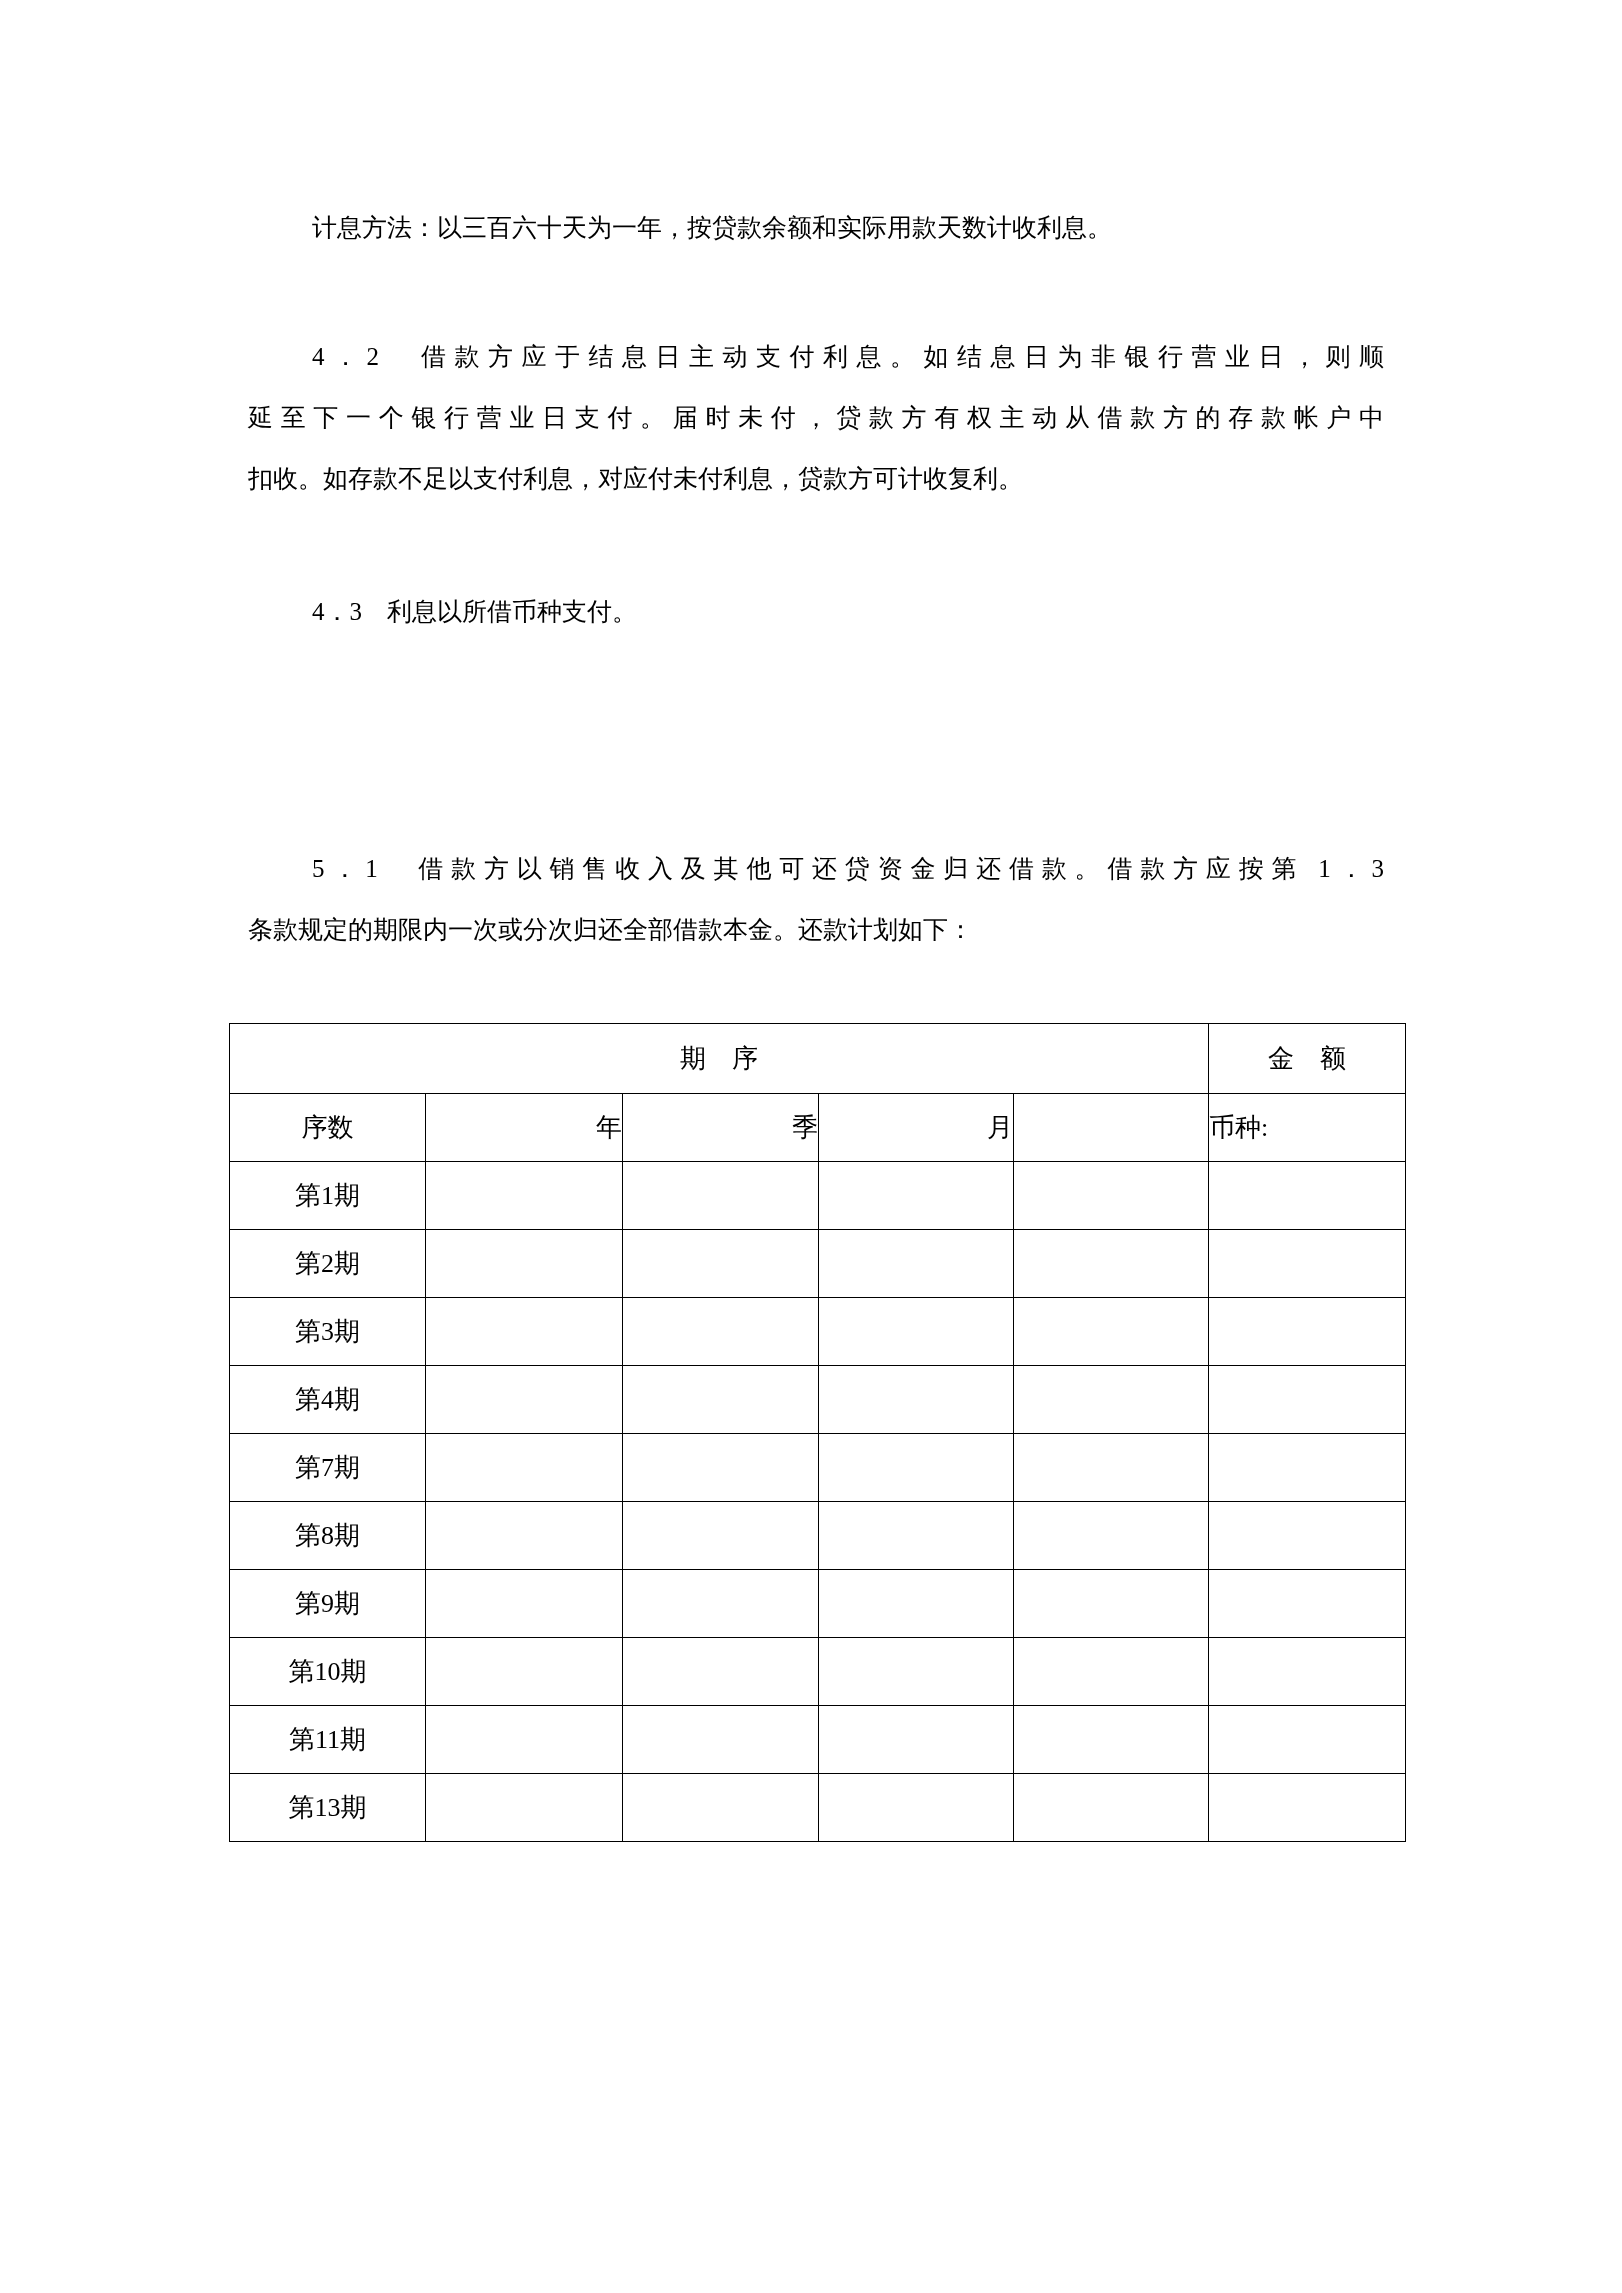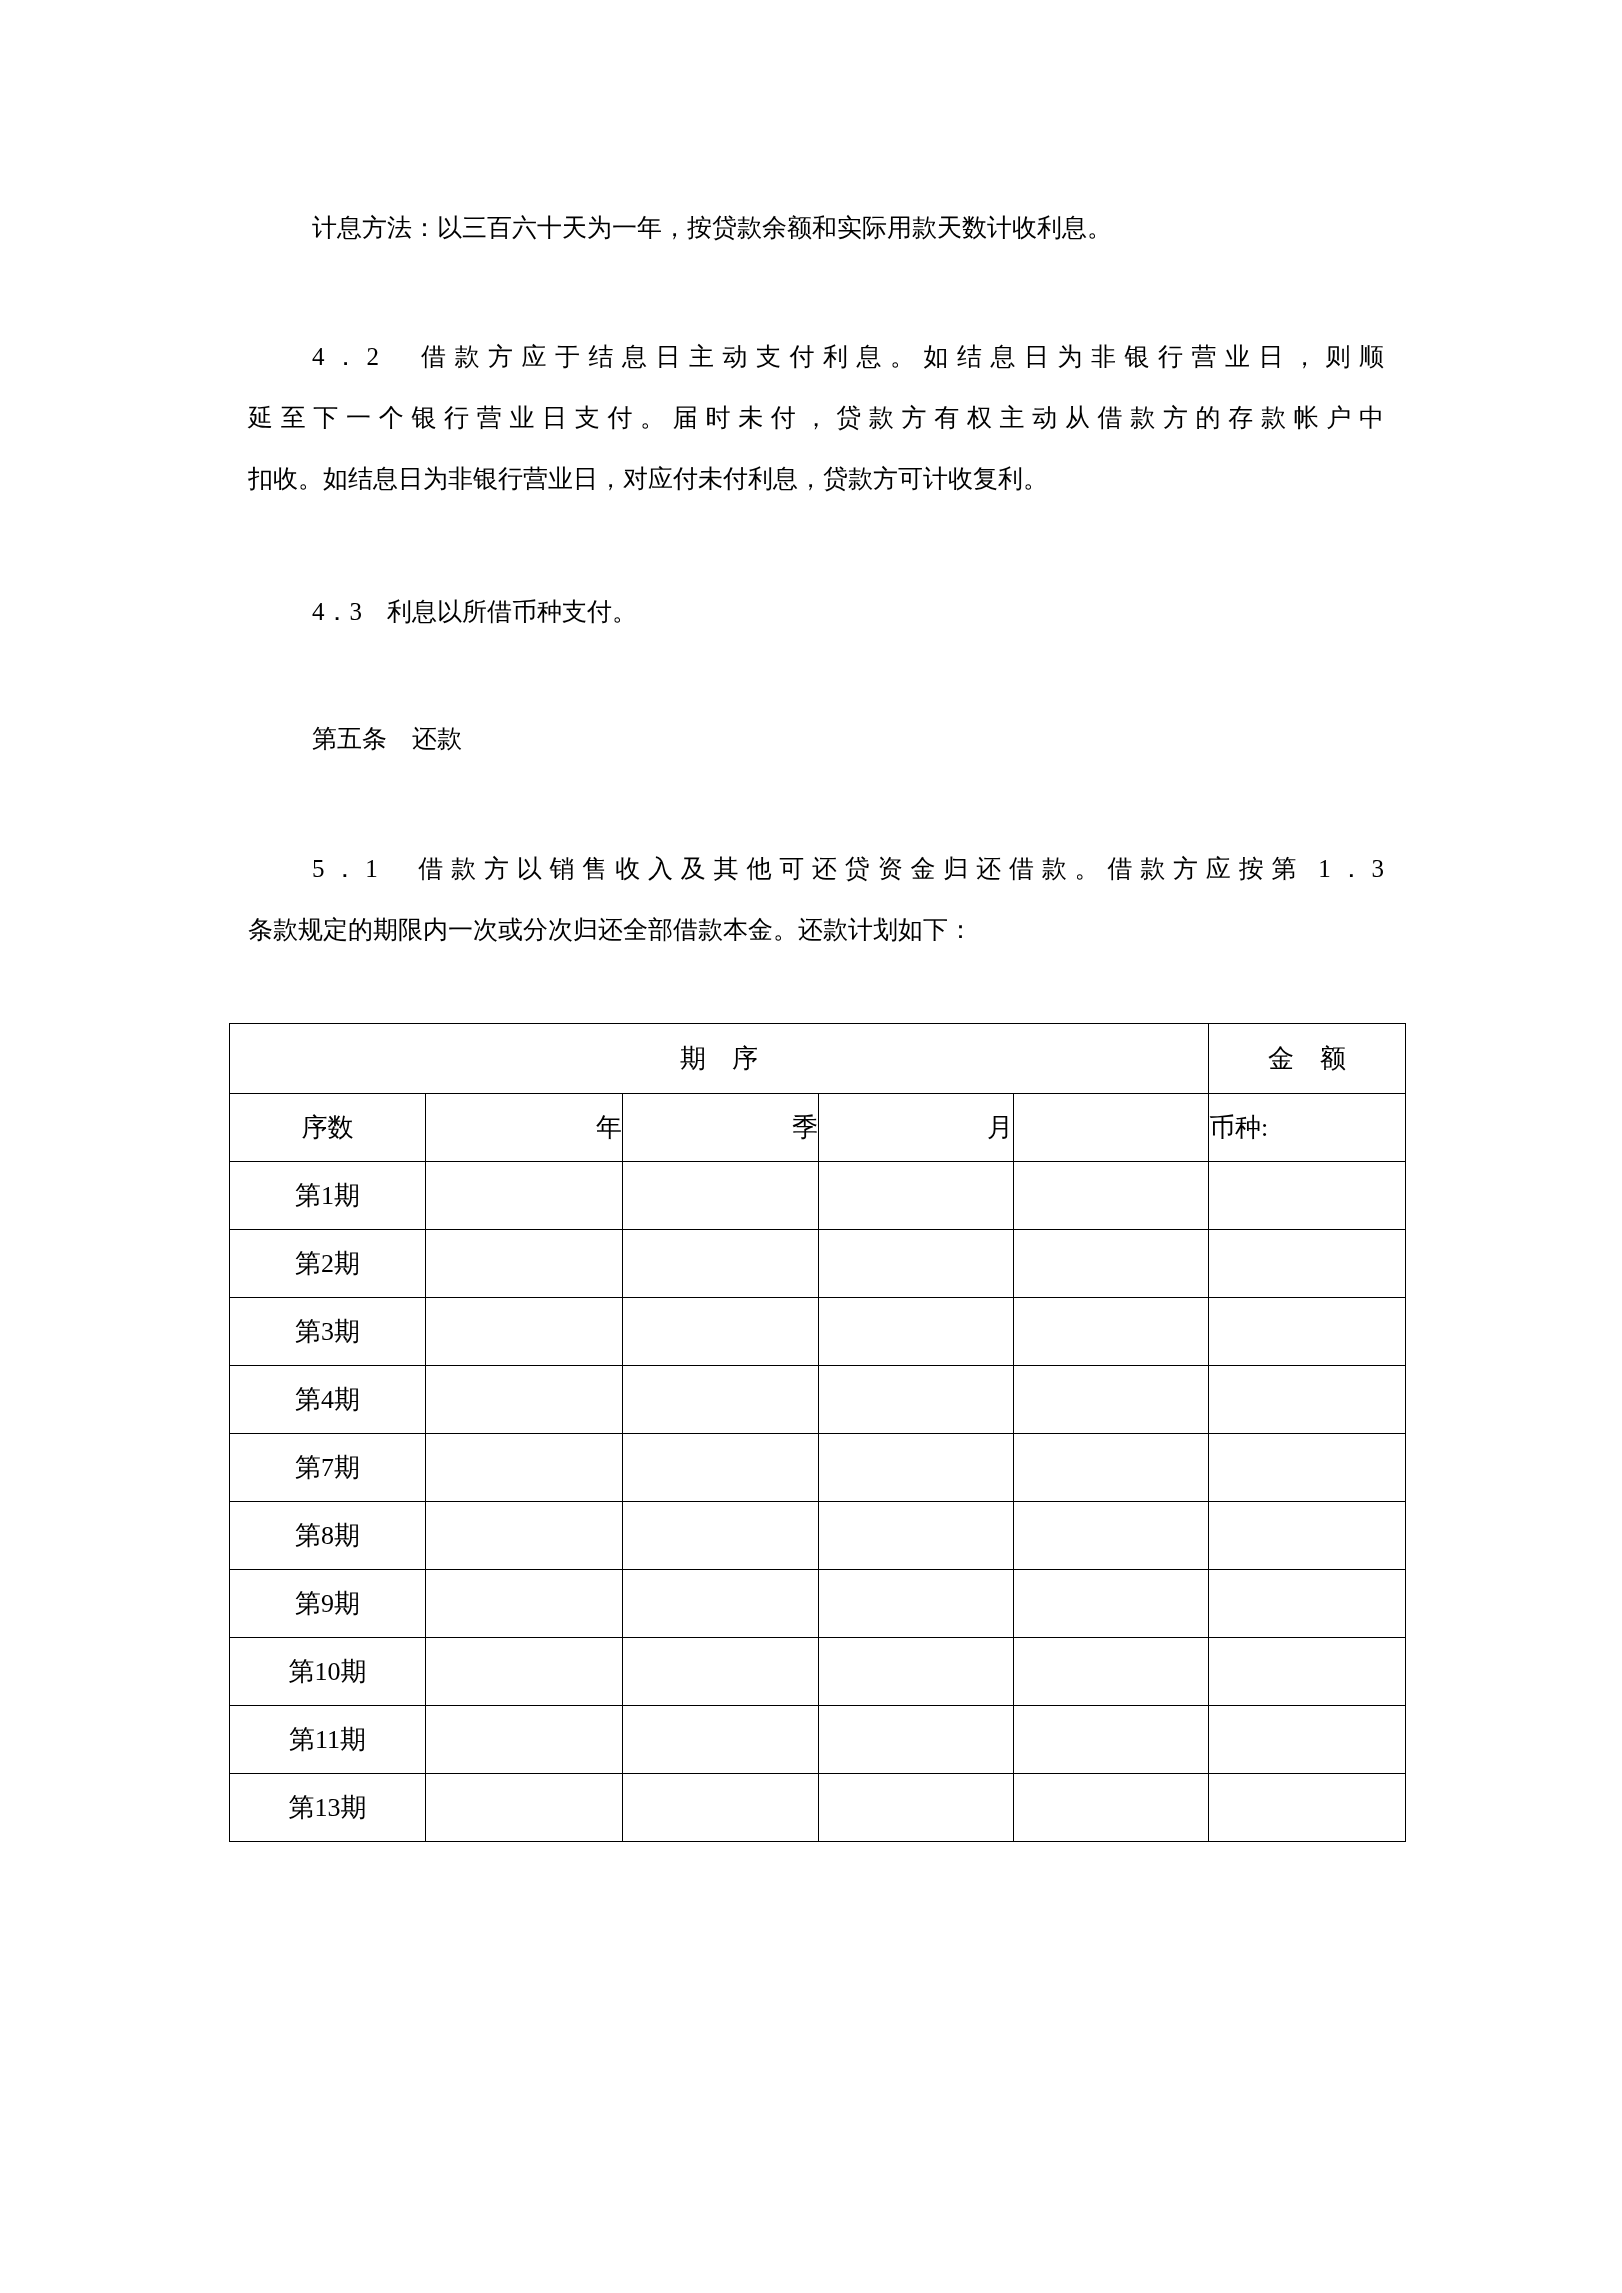--- a/index.html
+++ b/index.html
@@ -55,30 +55,27 @@
 
 <div class="page">
 
   <div class="para p-1">
     <div class="line ind">计息方法：以三百六十天为一年，按贷款余额和实际用款天数计收利息。</div>
   </div>
 
   <div class="para p-42">
     <div class="line ind j">4．2　借款方应于结息日主动支付利息。如结息日为非银行营业日，则顺</div>
     <div class="line j">延至下一个银行营业日支付。届时未付，贷款方有权主动从借款方的存款帐户中</div>
-    <div class="line">扣收。如结息日为非银行营业日，对应付未付利息，贷款方可计收复利。</div>
+    <div class="line">扣收。如存款不足以支付利息，对应付未付利息，贷款方可计收复利。</div>
   </div>
 
   <div class="para p-43">
     <div class="line ind">4．3　利息以所借币种支付。</div>
   </div>
 
-  <div class="para p-h5">
-    <div class="line ind">第五条　还款</div>
-  </div>
 
   <div class="para p-51">
     <div class="line ind j">5．1　借款方以销售收入及其他可还贷资金归还借款。借款方应按第 1．3</div>
     <div class="line">条款规定的期限内一次或分次归还全部借款本金。还款计划如下：</div>
   </div>
 
   <table class="schedule">
     <colgroup>
       <col style="width:196px">
       <col style="width:197px">

